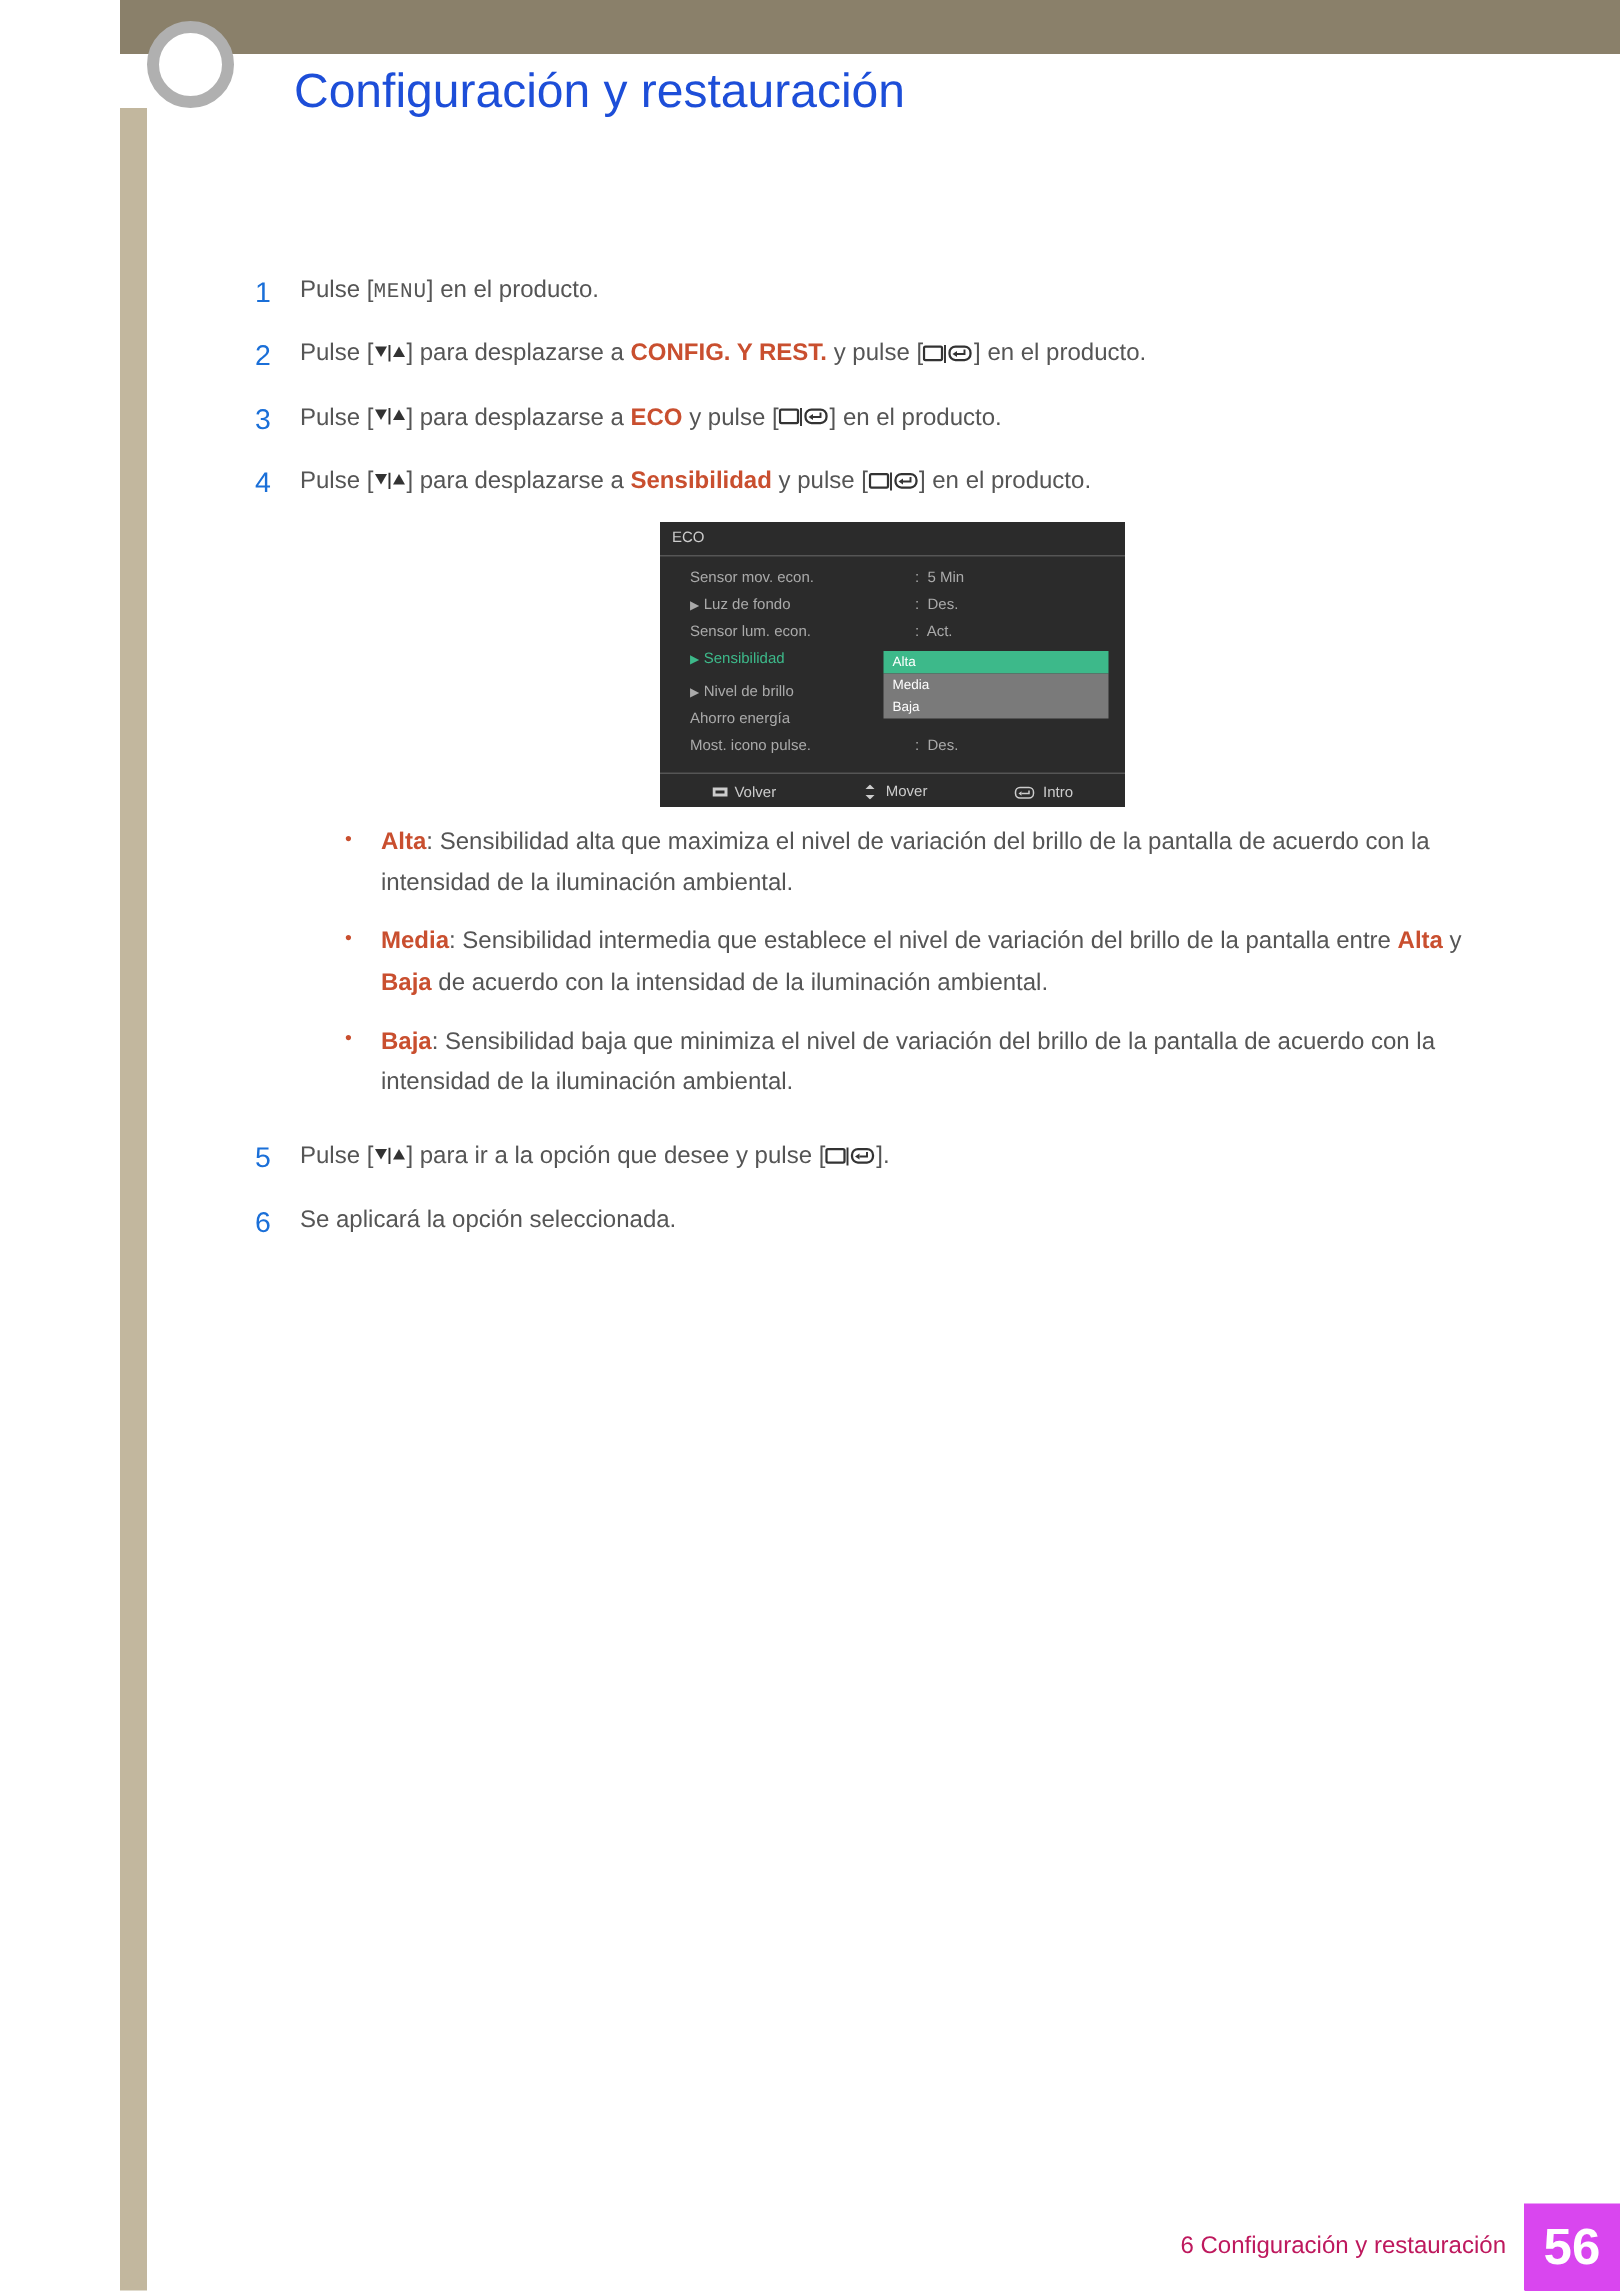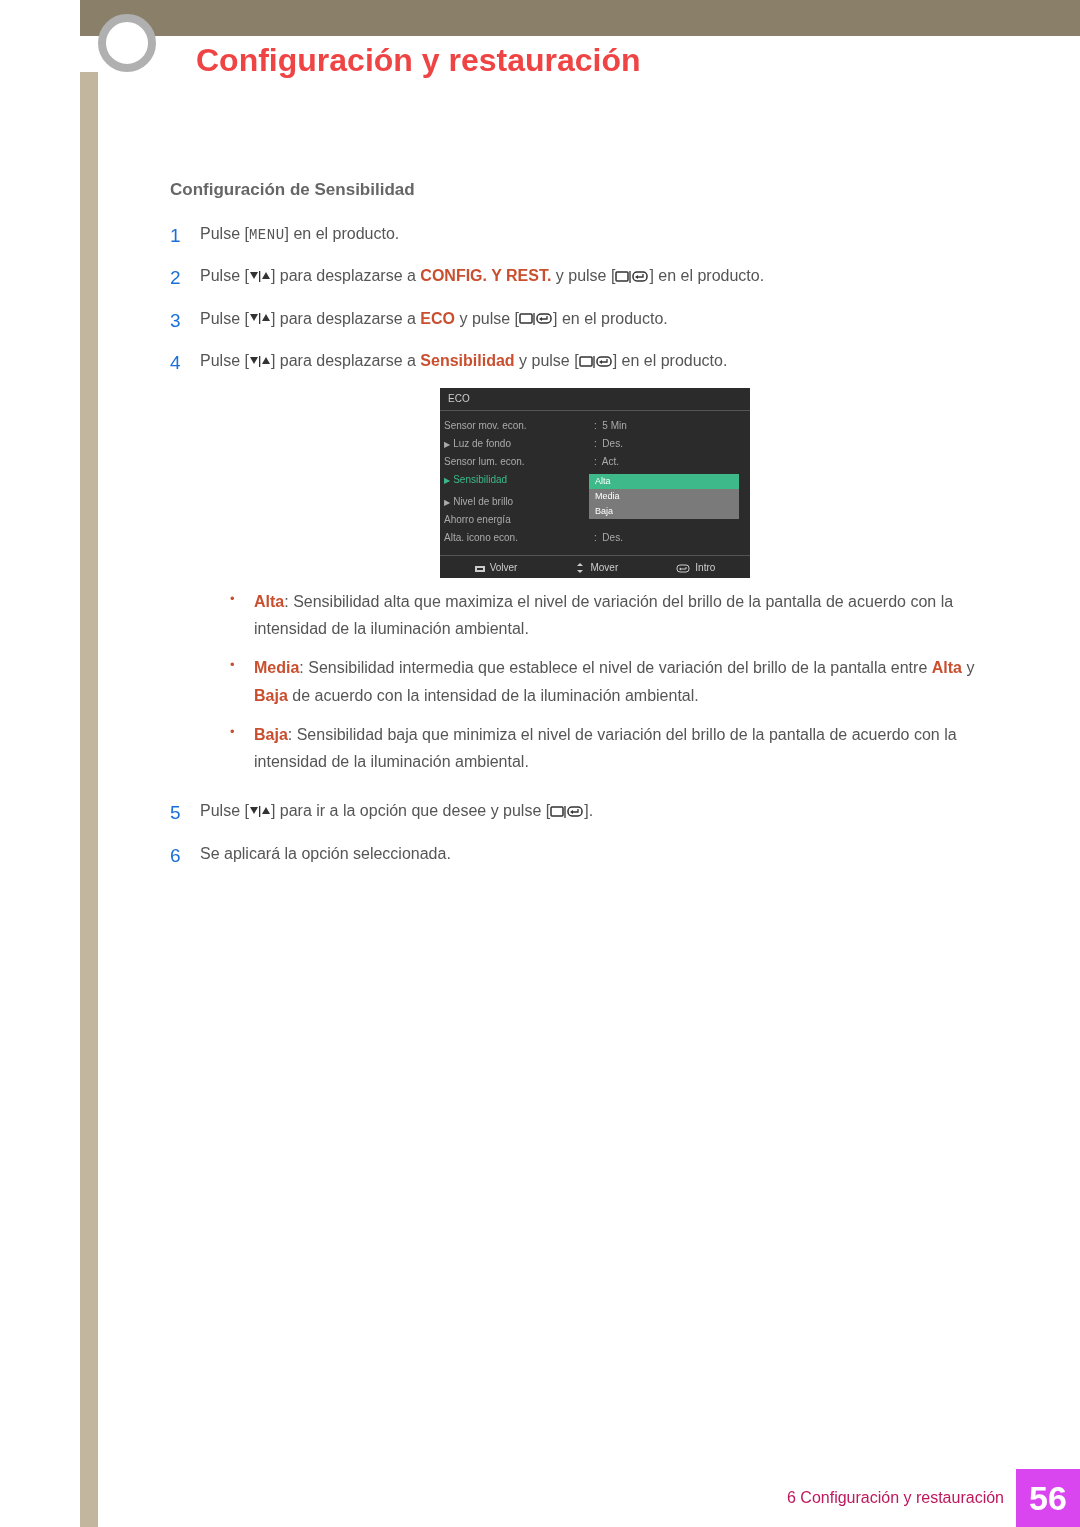--- a/index.html
+++ b/index.html
@@ -54,22 +54,22 @@
       background: #fff;
       border: 8px solid #b0b0b0;
       z-index: 2;
     }
 
     .page-title {
       position: absolute;
       left: 196px;
       top: 42px;
       font-size: 32px;
-      font-weight: bold;
-      color: #ef4444;
+      font-weight: normal;
+      color: #1d4ed8;
     }
 
     
     .content {
       position: absolute;
       left: 170px;
       top: 180px;
       width: 820px;
       color: #333;
     }
@@ -137,21 +137,21 @@
       padding: 6px 8px;
       color: #ccc;
       font-size: 10px;
     }
     .osd-sep {
       border-bottom: 1px solid #555;
       margin: 0 0 6px 0;
     }
     .osd-row {
       display: flex;
-      padding: 4px 4px;
+      padding: 4px 20px;
       font-size: 10px;
     }
     .osd-label {
       width: 150px;
       color: #aaa;
     }
     .osd-val {
       color: #aaa;
     }
     .osd-row .caret {
@@ -248,21 +248,20 @@
 <div class="header-band">
   <div class="header-band-inner"></div>
 </div>
 
 <div class="circle-icon"></div>
 
 <h1 class="page-title">Configuración y restauración</h1>
 
 <div class="content">
 
-  <div class="section-title">Configuración de Sensibilidad</div>
 
   <div class="step">
     <span class="step-num">1</span>
     <span class="step-body">
       <span>Pulse [</span><span class="menu-text">MENU</span><span>] en el producto.</span>
     </span>
   </div>
 
   <div class="step">
     <span class="step-num">2</span>
@@ -338,21 +337,21 @@
           <div class="osd-opt hl-grey">Media</div>
           <div class="osd-opt hl-grey">Baja</div>
         </div>
         <div class="osd-row" style="margin-top:-26px;">
           <span class="osd-label"><span class="caret">▶</span><span>Nivel de brillo</span></span>
         </div>
         <div class="osd-row">
           <span class="osd-label">Ahorro energía</span>
         </div>
         <div class="osd-row">
-          <span class="osd-label">Alta. icono econ.</span>
+          <span class="osd-label">Most. icono pulse.</span>
           <span class="osd-val">:&nbsp; <span>Des.</span></span>
         </div>
 
         <div class="osd-footer">
           <span><svg width="12" height="8">
                 <rect x="0" y="1" width="10" height="6" fill="#ccc"></rect>
                 <rect x="2" y="3" width="6" height="2" fill="#2b2b2b"></rect>
               </svg><span>Volver</span></span>
           <span><svg width="10" height="10">
                 <polygon points="5,0 8,3 2,3" fill="#ccc"></polygon>

